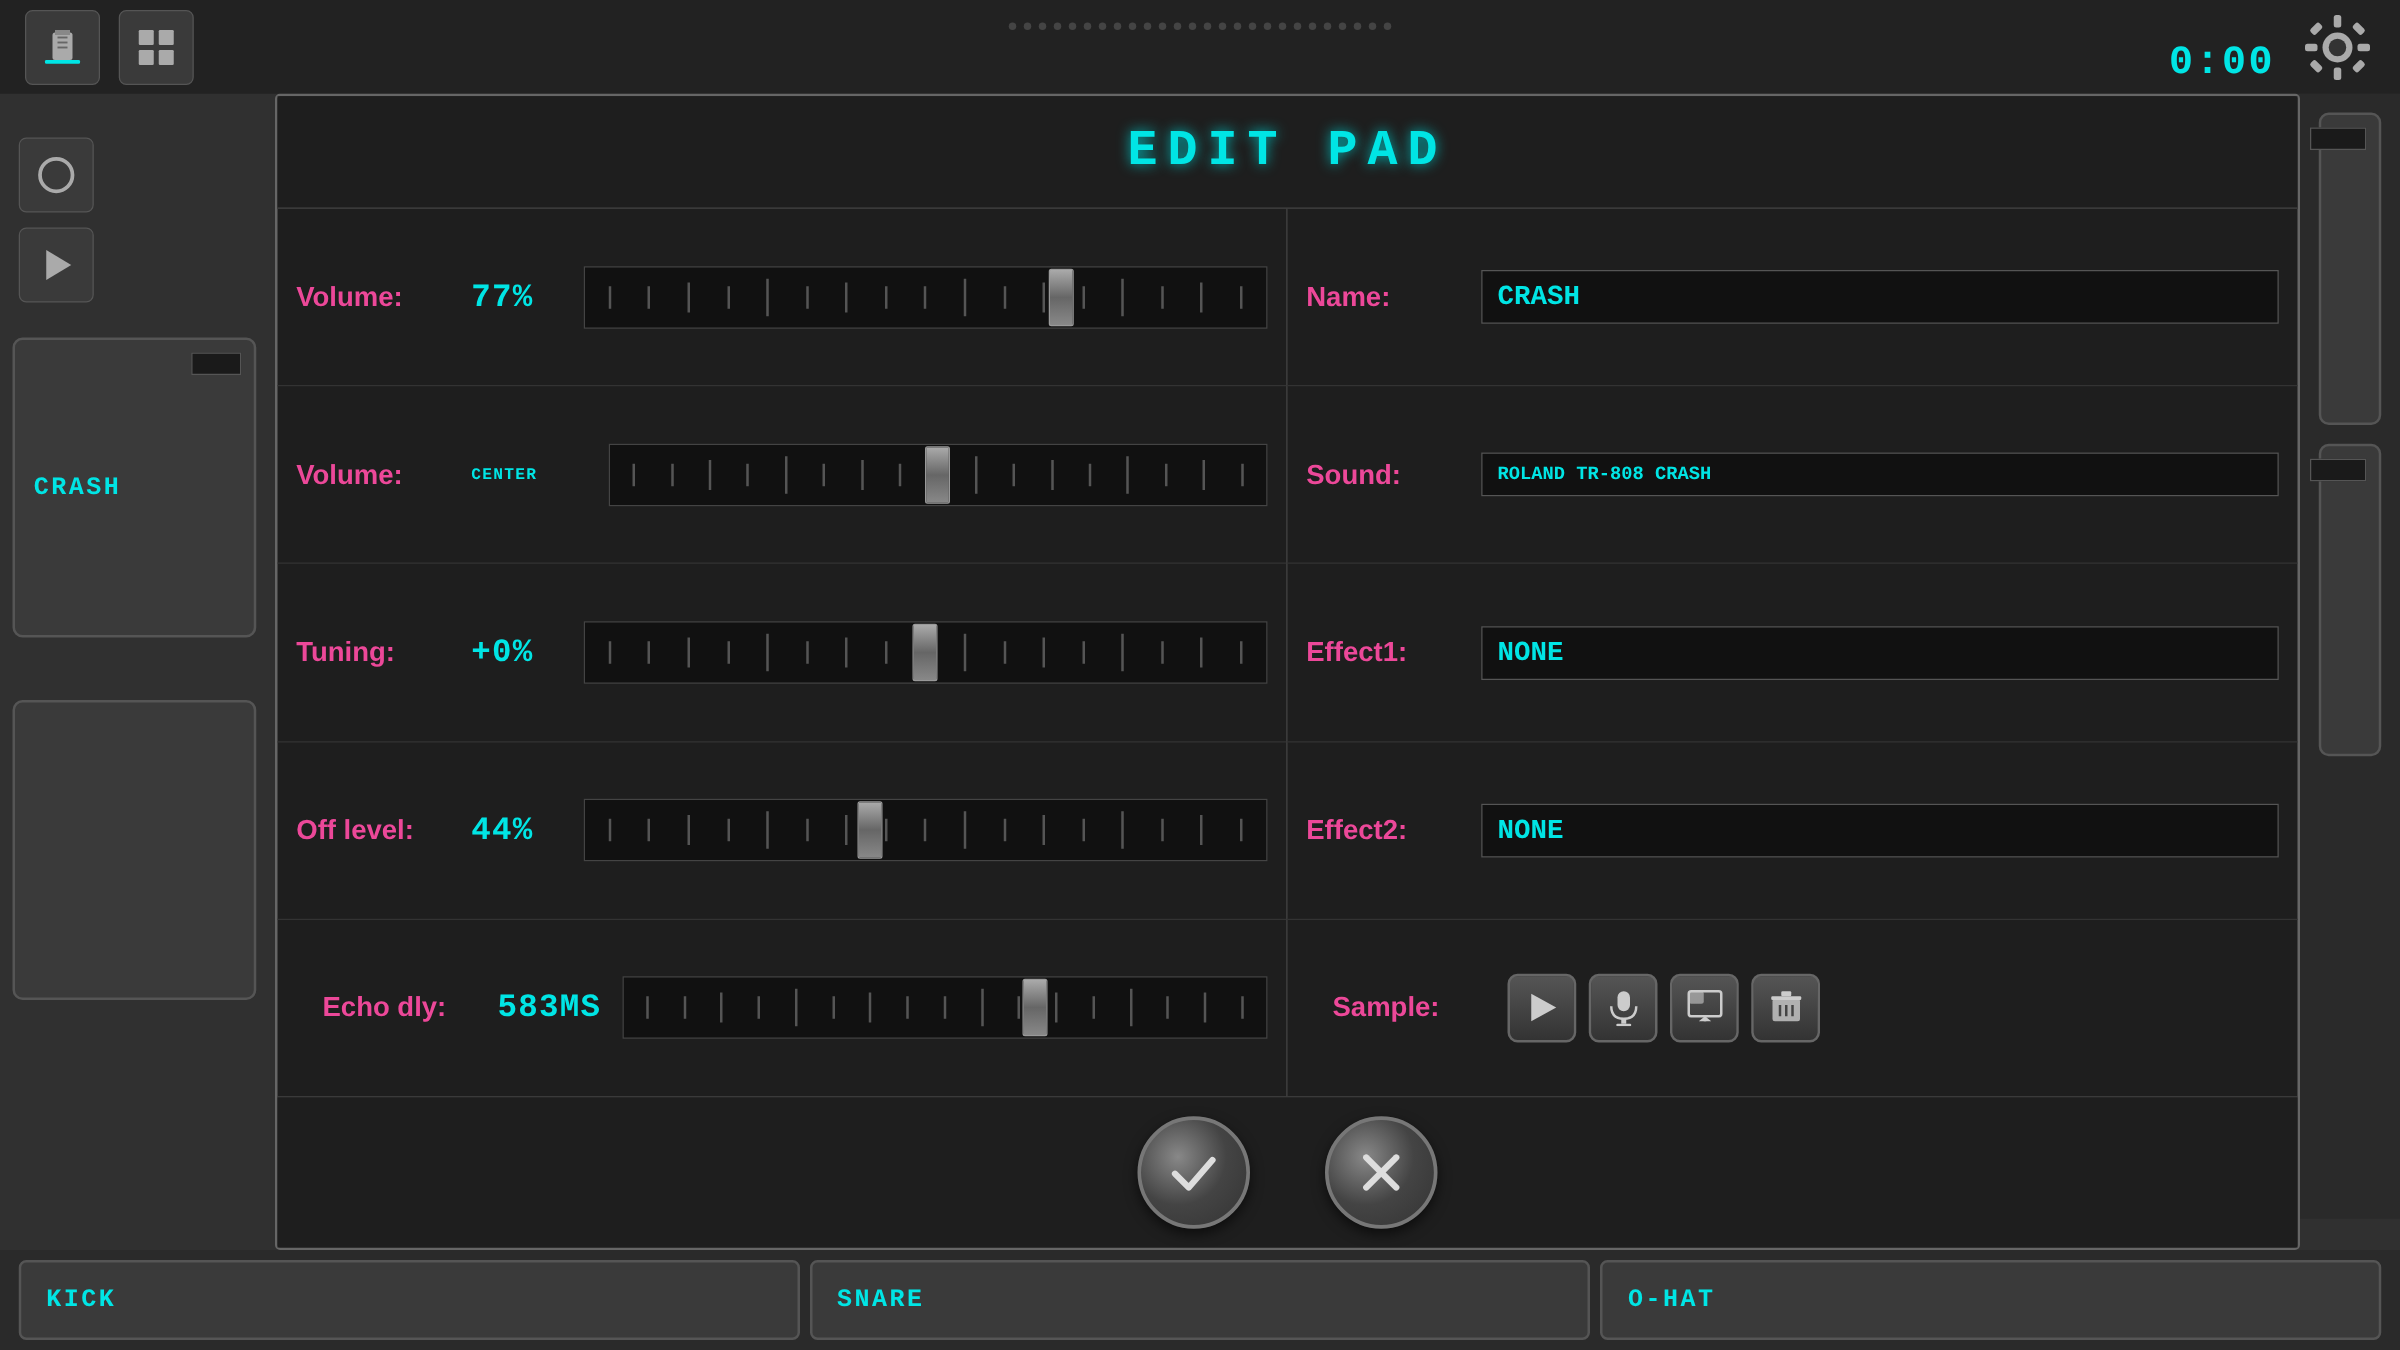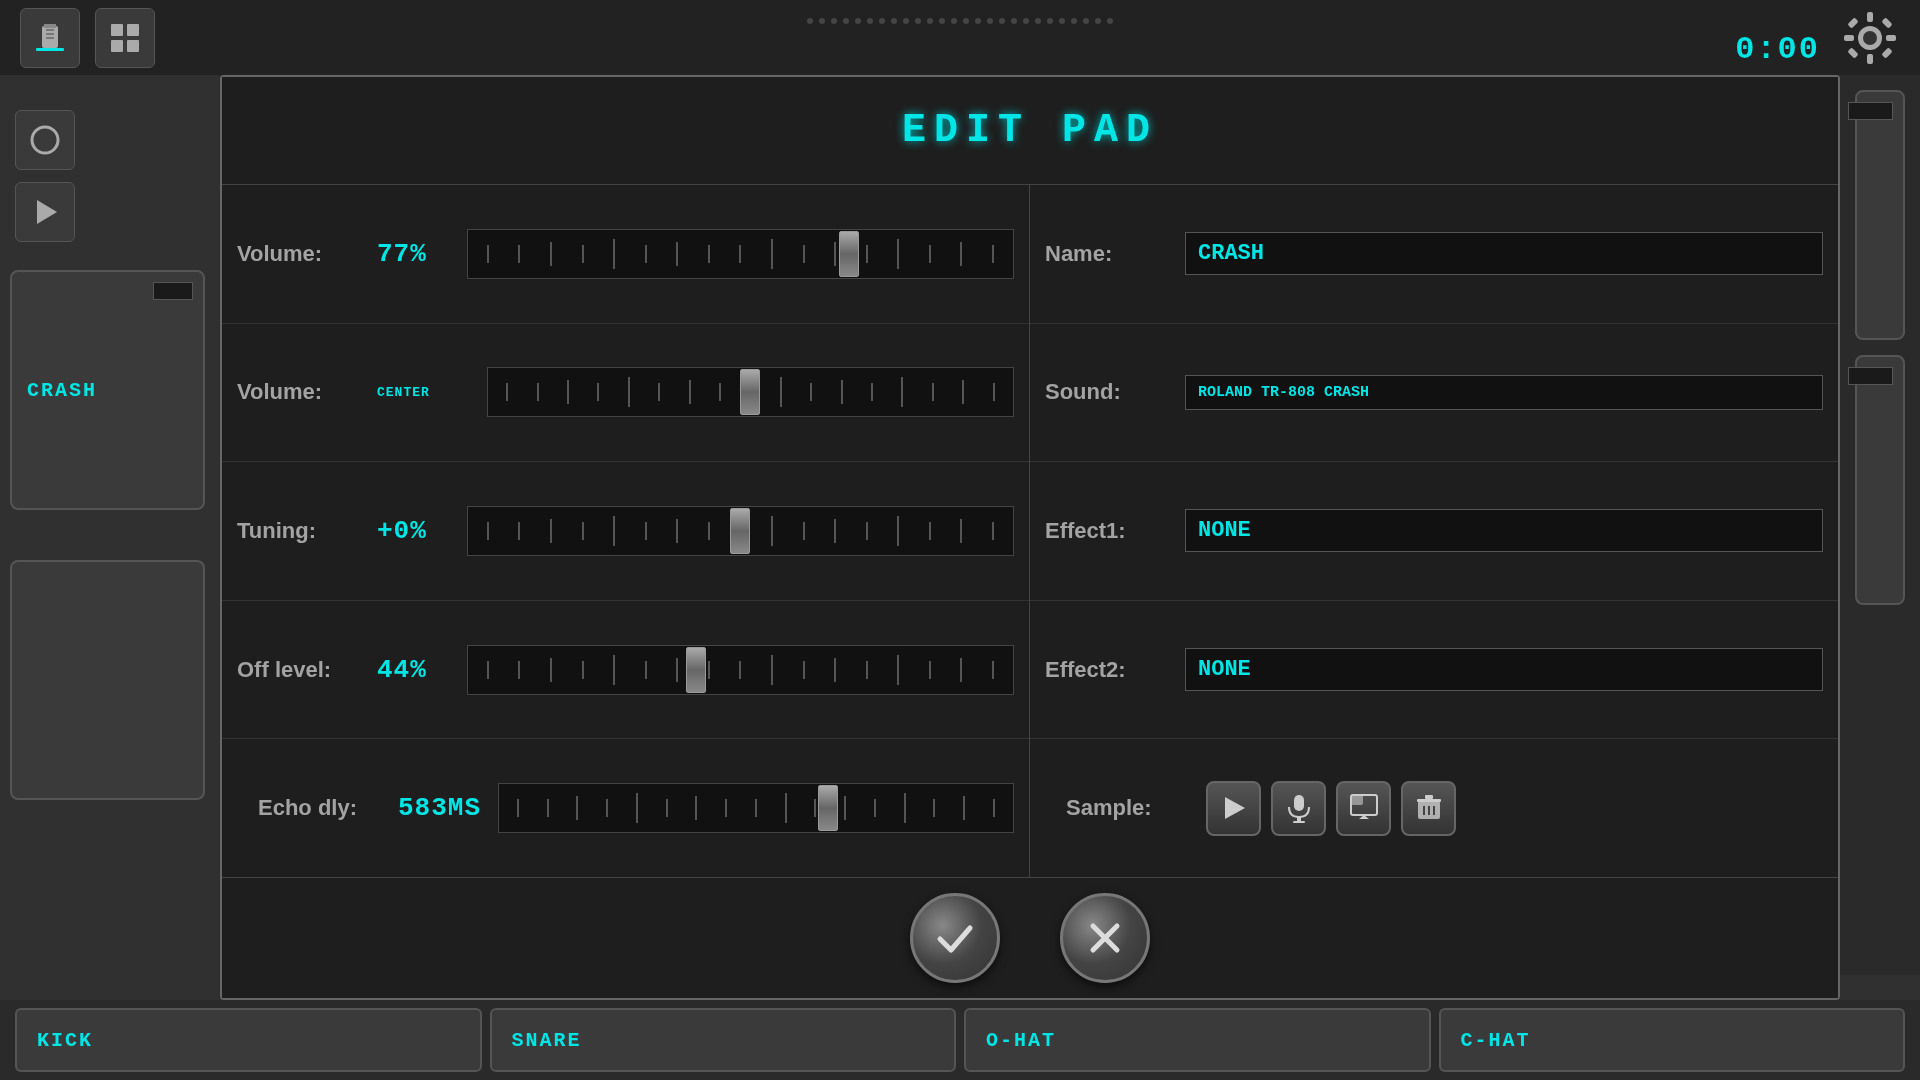--- a/index.html
+++ b/index.html
@@ -179,21 +179,21 @@
       bottom: 80px;
       background: #1e1e1e;
       border: 2px solid #666;
       border-radius: 4px;
       display: flex;
       flex-direction: column;
     }
 
     
     .dialog-header {
-      height: 108px;
+      height: 90px;
       background: #1e1e1e;
       display: flex;
       align-items: center;
       justify-content: center;
       border-bottom: 1px solid #444;
     }
 
     .dialog-title {
       color: #00e5e5;
       font-family: 'Courier New', monospace;
@@ -238,21 +238,21 @@
       gap: 10px;
       min-height: 80px;
     }
 
     .param-row:last-child {
       border-bottom: none;
       padding-left: 36px;
     }
 
     .param-label {
-      color: #a3a3a3;
+      color: #ec4899;
       font-size: 22px;
       font-weight: bold;
       min-width: 130px;
     }
 
     .param-value {
       color: #00e5e5;
       font-family: 'Courier New', monospace;
       font-size: 26px;
       font-weight: bold;
@@ -712,16 +712,13 @@
 <div class="bottom-bar">
   <div class="bottom-pad">
     <span class="bottom-pad-label">KICK</span>
   </div>
   <div class="bottom-pad">
     <span class="bottom-pad-label">SNARE</span>
   </div>
   <div class="bottom-pad">
     <span class="bottom-pad-label">O-HAT</span>
   </div>
-  <div class="bottom-pad">
-    <span class="bottom-pad-label">C-HAT</span>
-  </div>
 </div>
 
 </body></html>

